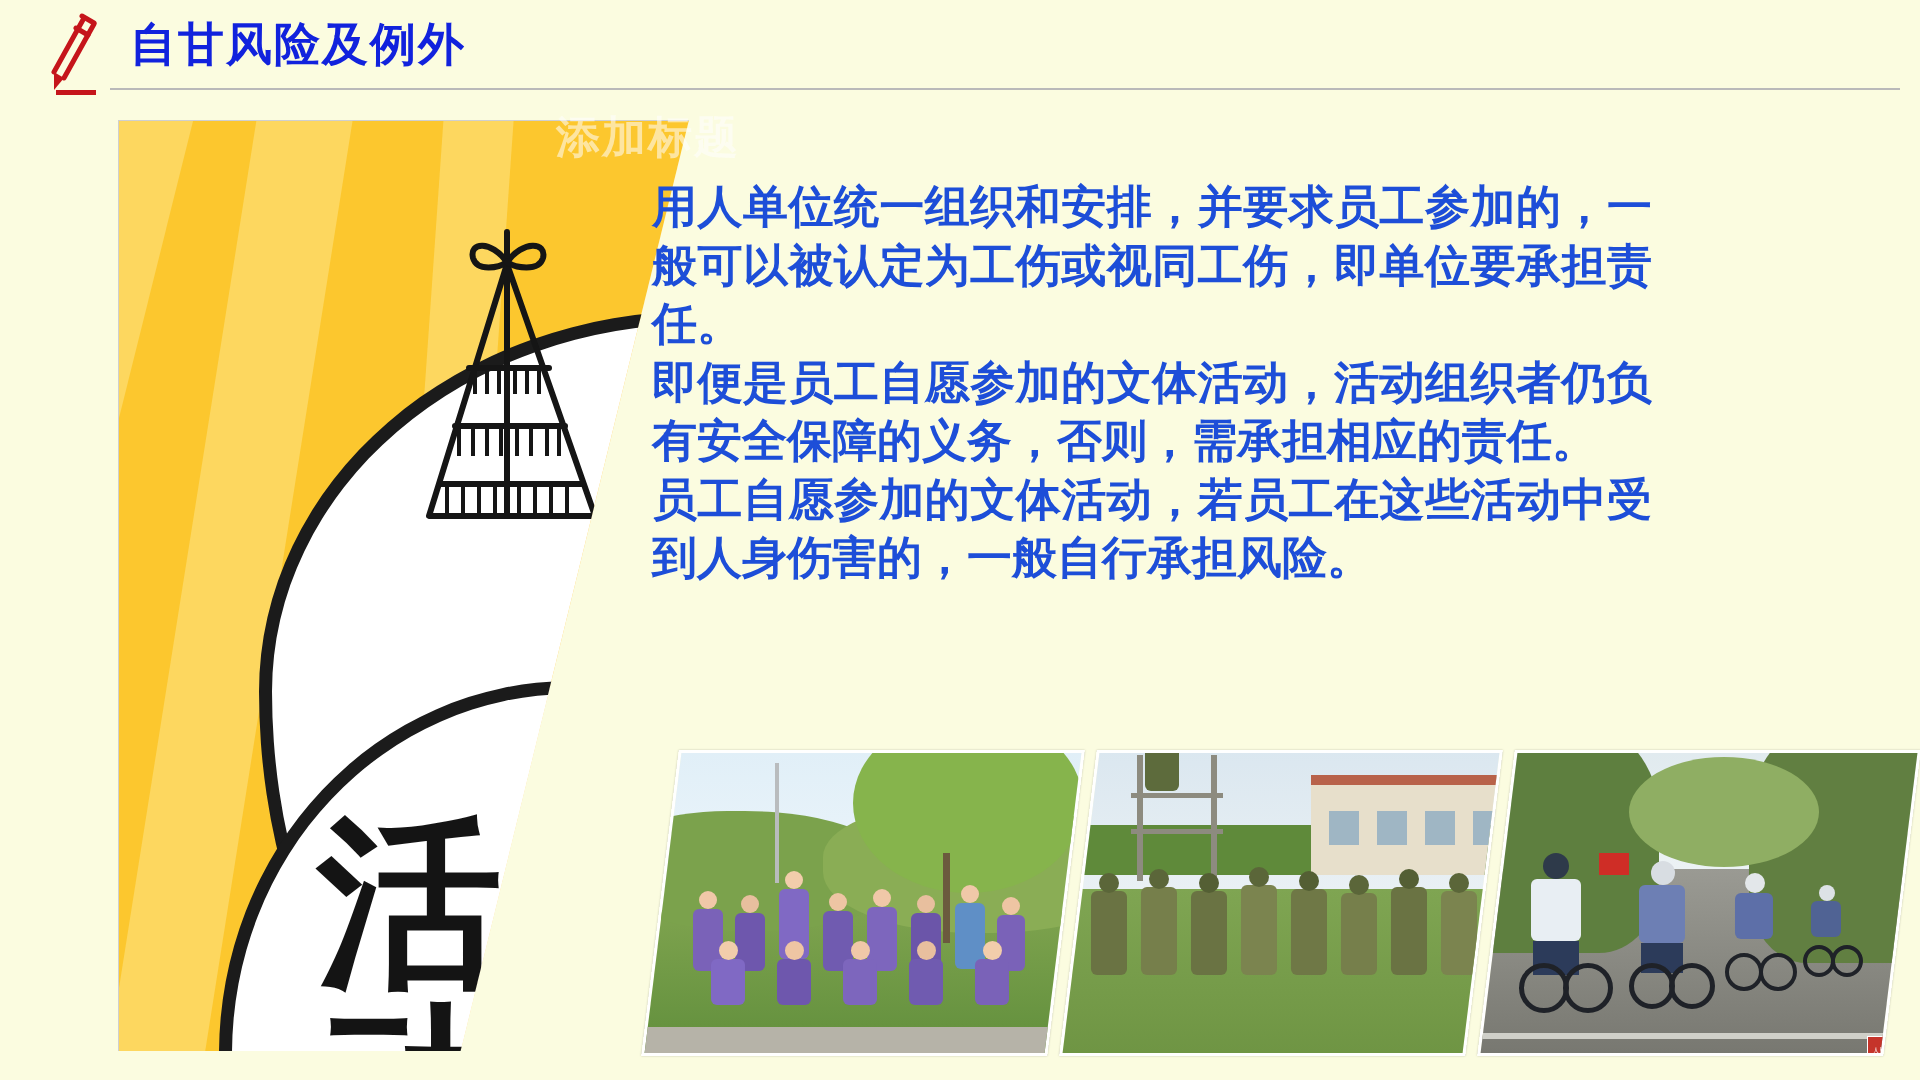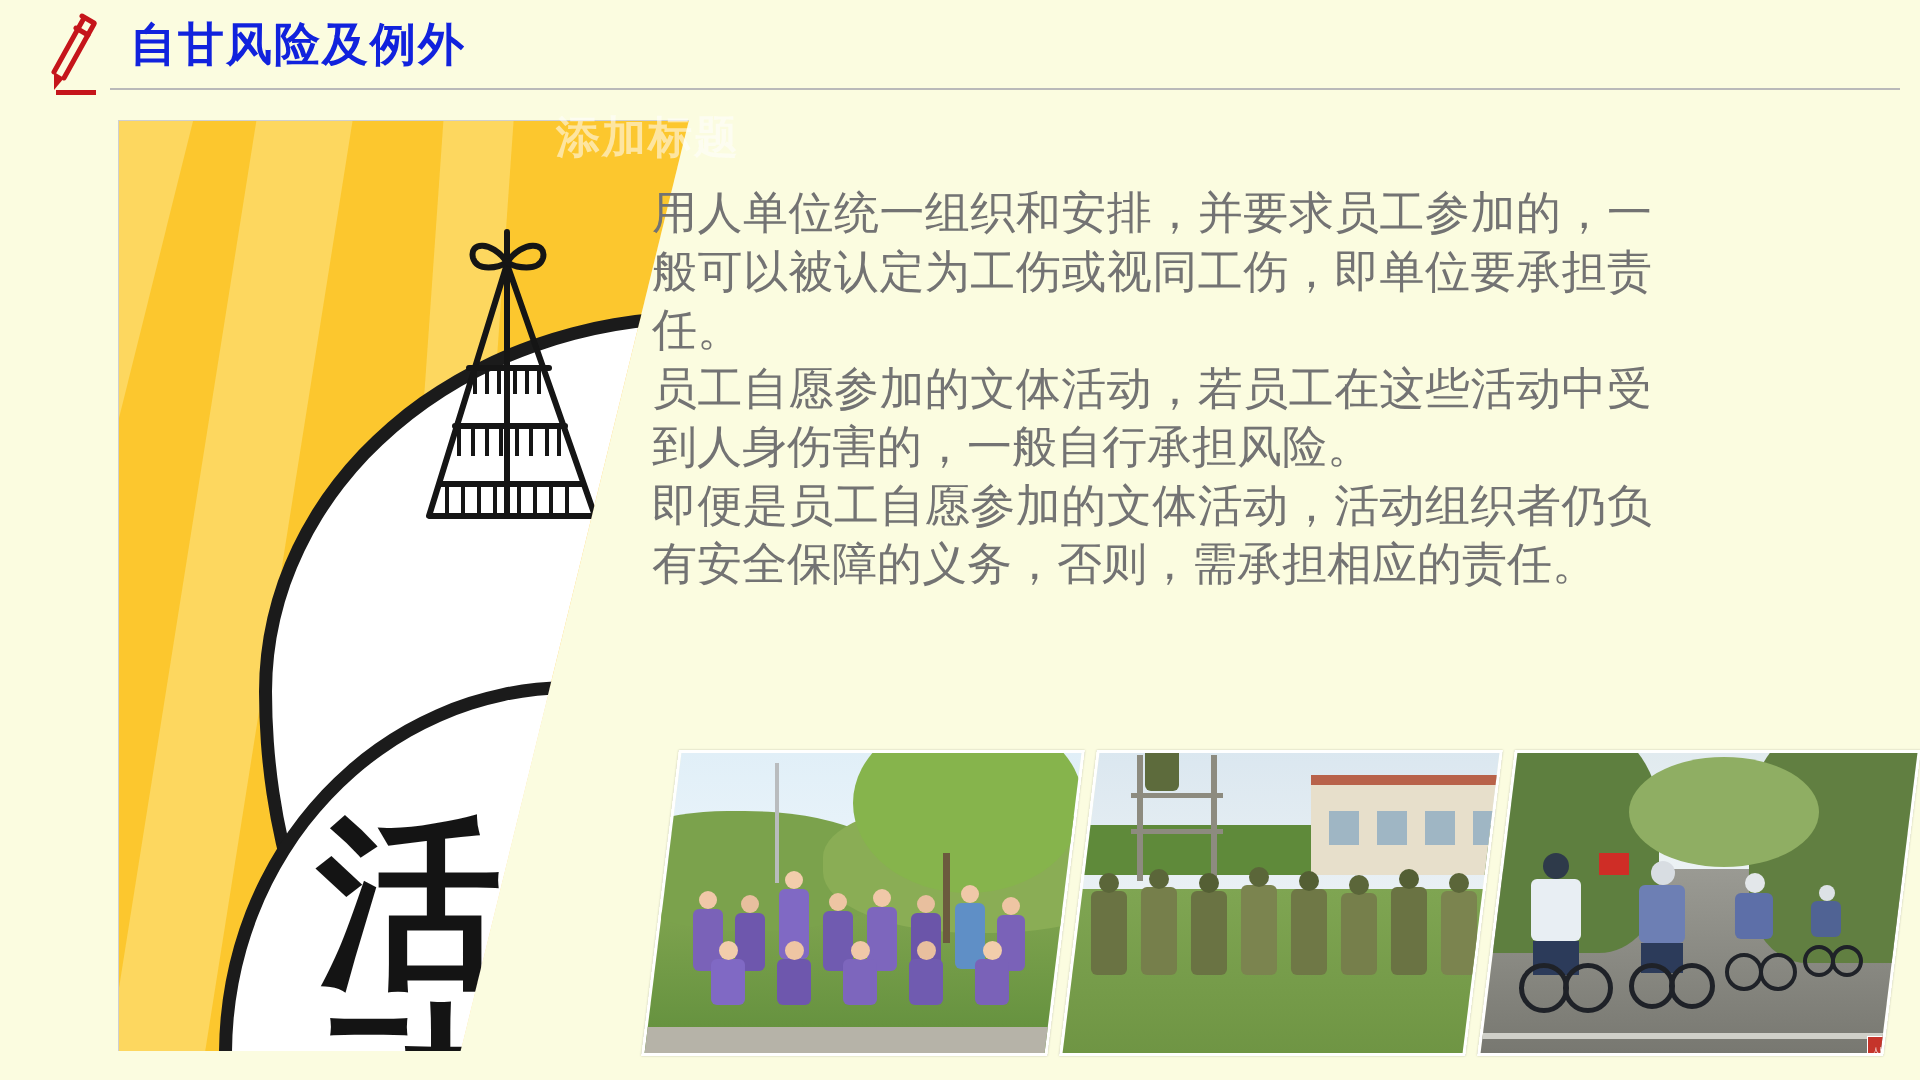--- a/index.html
+++ b/index.html
@@ -62,22 +62,22 @@
 
   
   .watermark{
     position:absolute;left:556px;top:108px;
     font-size:44px;font-weight:bold;color:#ffffff;opacity:.55;
     letter-spacing:2px;white-space:nowrap;
   }
 
   
   .body-text{
-    position:absolute;left:652px;top:184px;width:1000px;
-    font-size:45px;line-height:1.30;font-weight:normal;color:#737373;
+    position:absolute;left:652px;top:178px;width:1000px;
+    font-size:45px;line-height:1.30;font-weight:bold;color:#1d4ed8;
     letter-spacing:0px;
     font-family:"DejaVu Sans","Liberation Sans",sans-serif;
     text-align:justify;
   }
   .body-text p{margin:0;}
 
   
   .photo{
     position:absolute;overflow:hidden;
     border:3px solid #ffffff;
@@ -157,22 +157,22 @@
       </g>
     </svg>
 
     <div class="poster-word pw2">活动</div>
   </div>
 
   <div class="watermark">添加标题</div>
 
   <div class="body-text">
     <p>用人单位统一组织和安排，并要求员工参加的，一般可以被认定为工伤或视同工伤，即单位要承担责任。</p>
+    <p>即便是员工自愿参加的文体活动，活动组织者仍负有安全保障的义务，否则，需承担相应的责任。</p>
     <p>员工自愿参加的文体活动，若员工在这些活动中受到人身伤害的，一般自行承担风险。</p>
-    <p>即便是员工自愿参加的文体活动，活动组织者仍负有安全保障的义务，否则，需承担相应的责任。</p>
   </div>
 
   <div class="photo p1">
     <div class="inner">
       <div class="sky"></div>
       <div class="ground g-green"></div>
       <div class="blob" style="left:-40px;top:78px;width:300px;height:120px;background:#7ba24c;"></div>
       <div class="blob" style="left:180px;top:70px;width:320px;height:130px;background:#8aad55;"></div>
       <div class="tree" style="left:210px;top:-20px;width:230px;height:180px;background:#86b44c;"></div>
       <div style="position:absolute;left:300px;top:120px;width:7px;height:90px;background:#6b5a3e;"></div>

